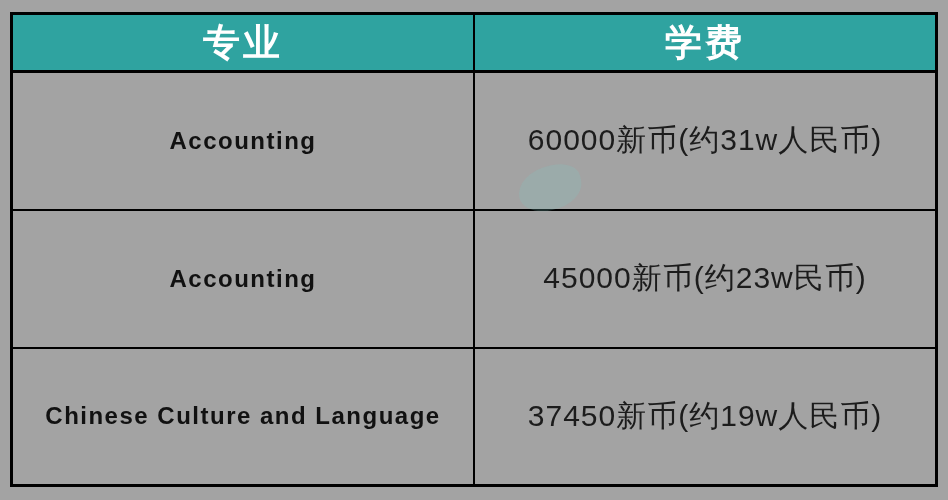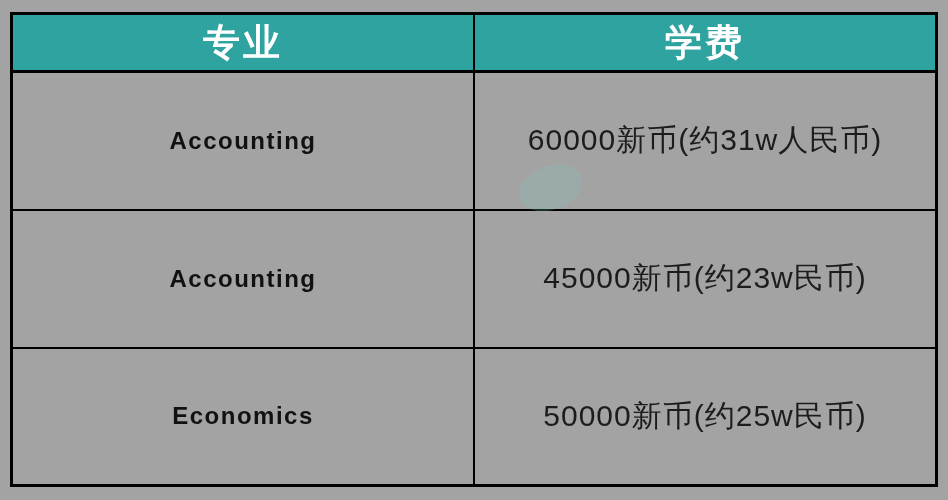--- a/index.html
+++ b/index.html
@@ -94,22 +94,22 @@
     </tr>
 
 
 
     <tr>
       <td class="major">Accounting</td>
       <td class="tuition">45000新币(约23w民币)</td>
     </tr>
 
 
+
     <tr>
-      <td class="major">Economics</td>
-      <td class="tuition">50000新币(约25w民币)</td>
+      <td class="major">Chinese Culture and Language</td>
+      <td class="tuition">37450新币(约19w人民币)</td>
     </tr>
-
 
   </tbody>
   </table>
 
 </div>
 
 </body></html>

